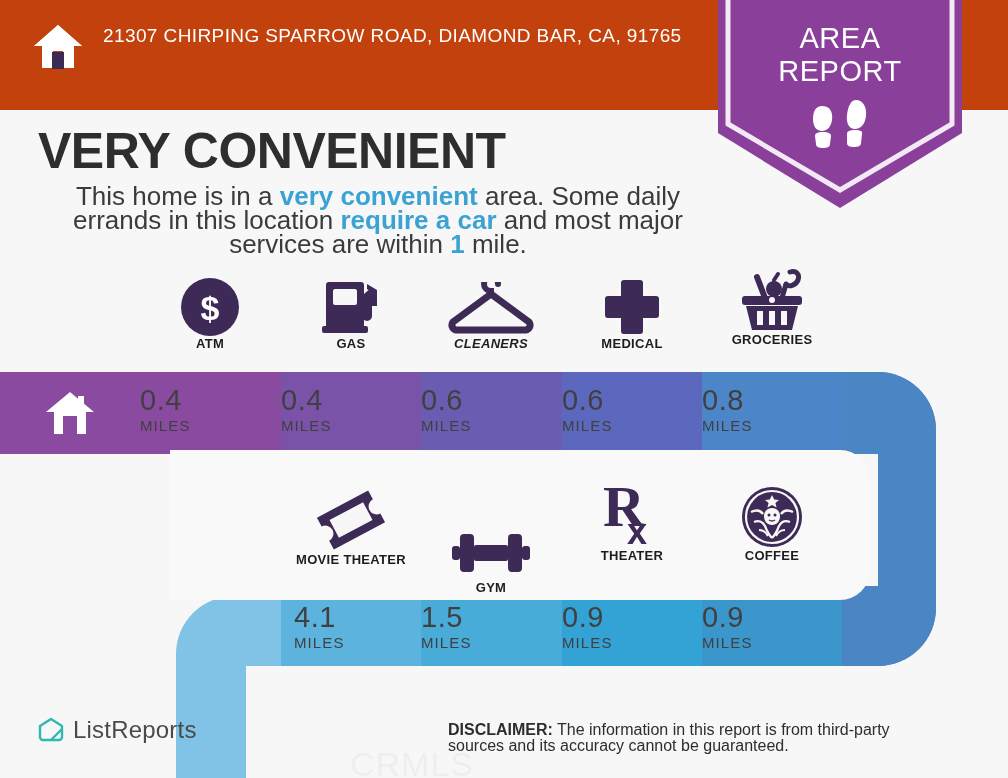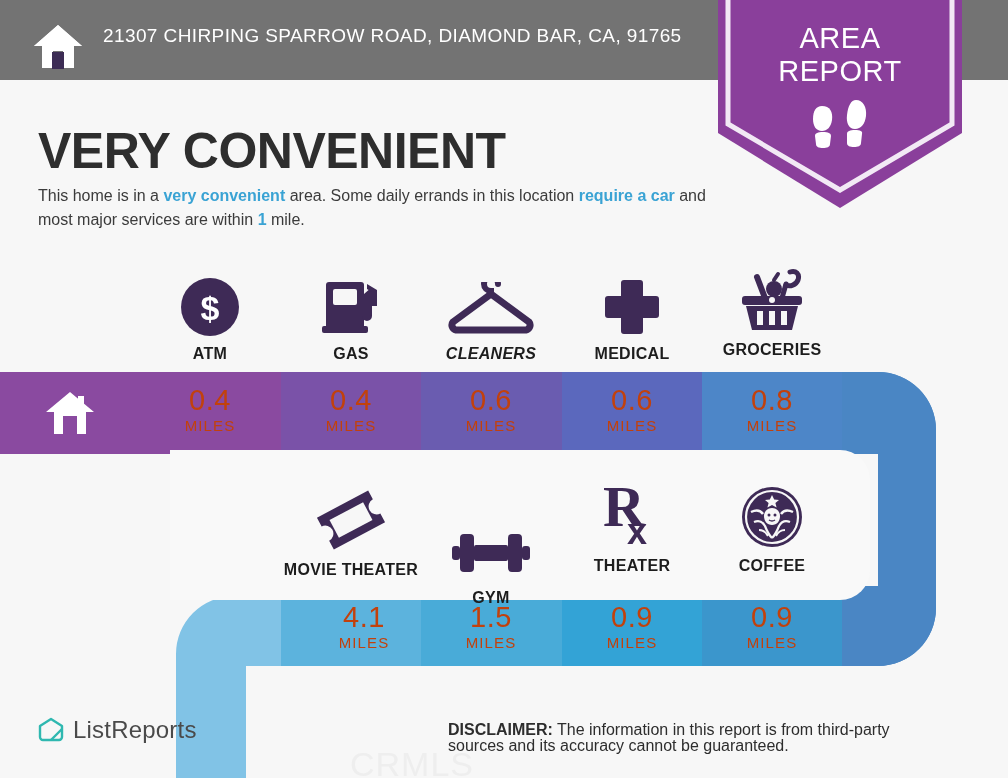--- a/index.html
+++ b/index.html
@@ -11,22 +11,22 @@
   }
   #page {
     position: relative;
     width: 1008px; height: 778px;
     background: #f7f7f7;
   }
 
   
   .header {
     position: absolute; left: 0; top: 0;
-    width: 1008px; height: 80px;
-    background: #737373;
+    width: 1008px; height: 110px;
+    background: #c2410c;
   }
   .header-house {
     position: absolute; left: 32px; top: 20px;
     width: 52px; height: 52px;
   }
   .header-address {
     position: absolute; left: 103px; top: 22px;
     width: 580px;
     color: #ffffff;
     font-size: 19px;
@@ -68,55 +68,54 @@
     position: absolute; left: 38px; top: 122px;
     color: #2e2e2e;
     font-size: 50px;
     font-weight: bold;
     letter-spacing: -0.5px;
   }
   .subtext {
     position: absolute; left: 38px; top: 184px;
     width: 680px;
     color: #3b3b3b;
-    font-size: 16px;
+    font-size: 26px;
     line-height: 24px;
+    text-align: center;
   }
   .hl { color: #3aa3d4; font-weight: bold; }
 
   
   .ribbon-svg {
     position: absolute; left: 0; top: 360px;
     width: 1008px; height: 418px;
   }
 
   
   .icon-cell {
     position: absolute;
     width: 140px;
     text-align: center;
   }
   .icon-art {
     height: 64px;
     display: flex; align-items: flex-end; justify-content: center;
   }
   .icon-label {
-    margin-top: 9px;
-    font-size: 16px;
+    font-size: 13px;
     font-weight: bold;
     color: #1d1d1d;
     letter-spacing: 0.3px;
   }
 
   
   .mile-cell {
     position: absolute;
     width: 140px;
-    text-align: center;
-    color: #c2410c;
+    color: #404040;
   }
   .mile-num {
     font-size: 29px;
     font-weight: 400;
     line-height: 32px;
     letter-spacing: 0.5px;
   }
   .mile-unit {
     font-size: 15px;
     letter-spacing: 1.1px;

